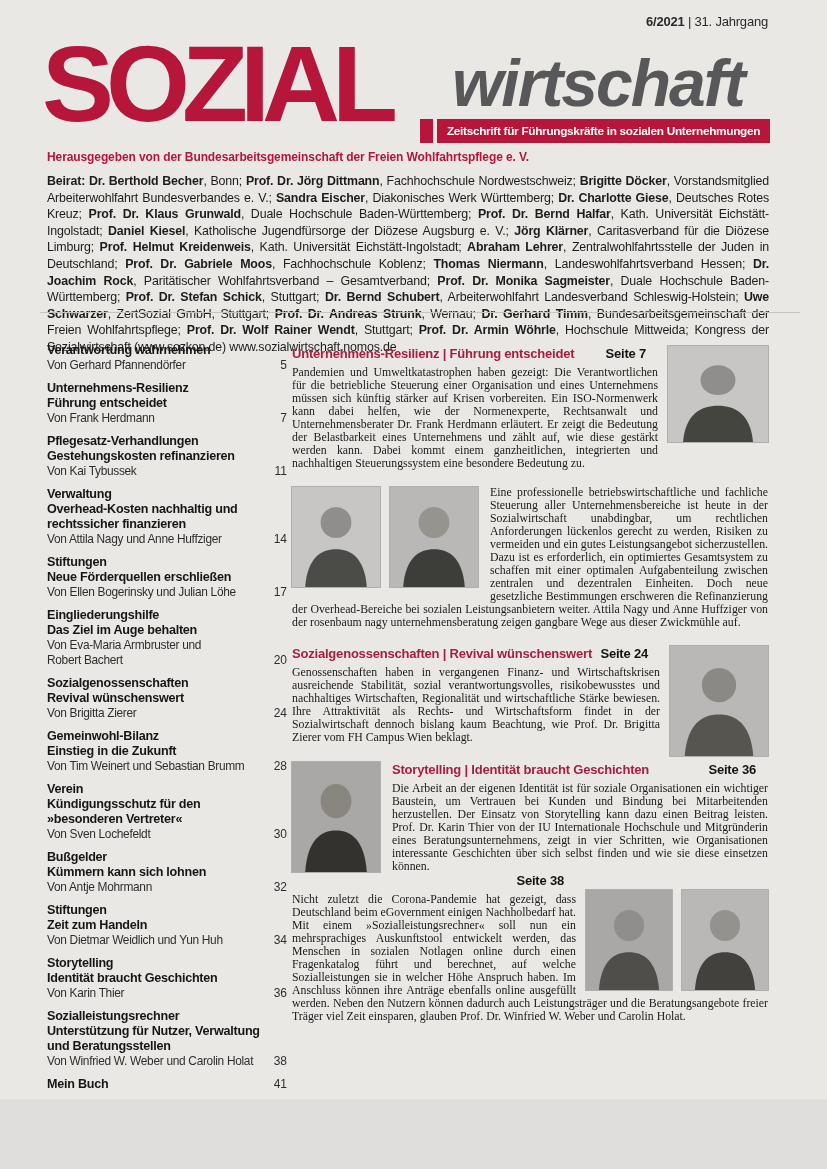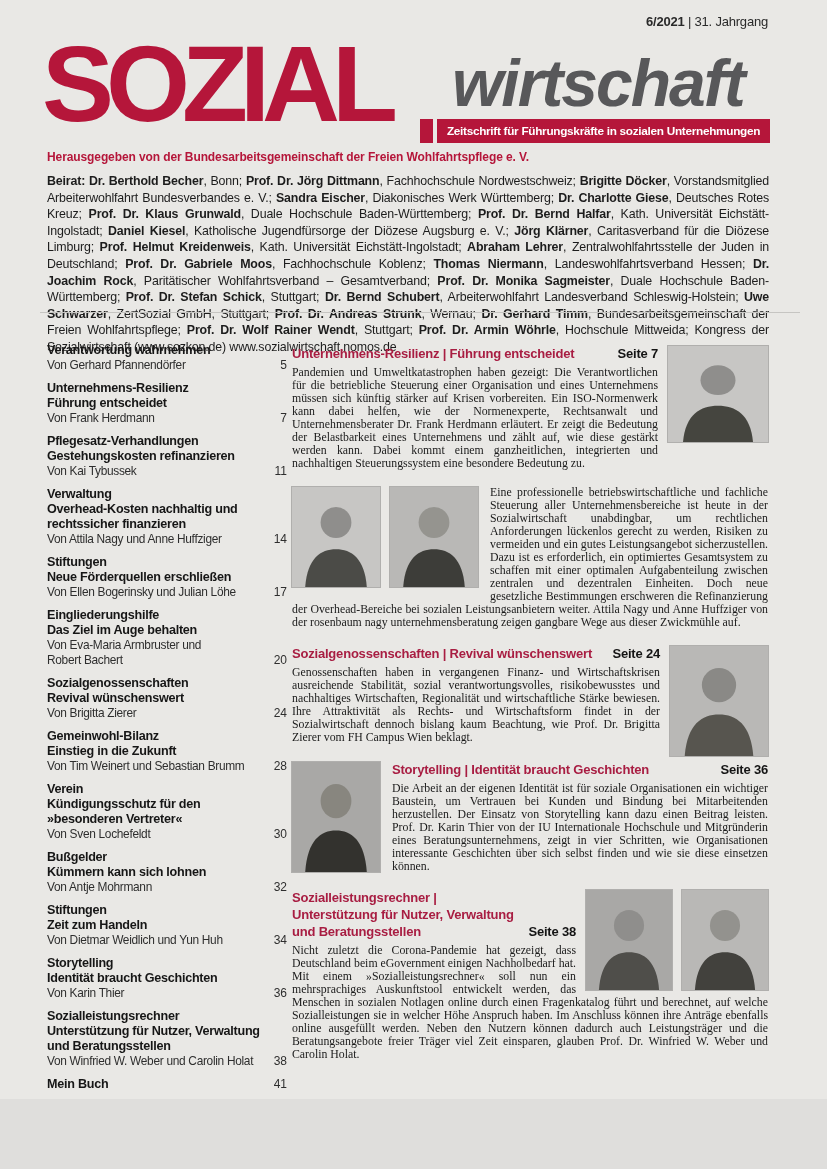--- a/index.html
+++ b/index.html
@@ -29,21 +29,21 @@
   .toc-row{display:flex;justify-content:space-between;align-items:baseline;}
   .toc-title{font-weight:700;white-space:nowrap;letter-spacing:-0.25px;}
   .toc-author{font-weight:400;color:#2e2e2e;white-space:nowrap;font-size:11.9px;letter-spacing:-0.3px;}
   .toc-page{font-weight:400;color:#2e2e2e;font-size:12px;margin-left:4px;}
 
   
   .main-col{position:absolute;left:292px;top:345px;width:476px;}
   .article{clear:both;margin-bottom:16px;}
   .art-head{display:flow-root;position:relative;font-size:13px;font-weight:700;color:#a81d42;
             line-height:17px;margin-bottom:4px;padding-right:56px;letter-spacing:-0.2px;}
-  .art-head .seite{position:absolute;right:0;bottom:0;color:#141414;}
+  .art-head .seite{position:absolute;right:12px;bottom:0;color:#141414;}
   .art-body{font-family:"Liberation Serif",serif;font-size:11.8px;line-height:13px;text-align:justify;color:#1a1a1a;}
 
   .art-photo-r{float:right;margin:1px 0 5px 10px;}
   .art-photo-l{float:left;margin:1px 12px 5px 0;}
   .photo{display:inline-block;vertical-align:top;background:#c9c8c6;outline:1px solid #b0afad;overflow:hidden;}
   .photo svg{display:block;width:100%;height:100%;}
   .photo + .photo{margin-left:10px;}
   .ph-a1{width:100px;height:96px;}
   .ph-a2{width:88px;height:100px;}
   .ph-a3{width:98px;height:110px;}
@@ -331,21 +331,20 @@
             </svg>
         </span><span class="photo ph-a5 v2">
           <svg viewBox="0 0 80 90" preserveAspectRatio="none">
               <rect class="bg" width="80" height="90" fill="#c7c6c4"></rect>
               <circle cx="40" cy="32" r="14" fill="#93928e"></circle>
               <path d="M12 90 C14 64 26 56 40 56 C54 56 66 64 68 90 Z" fill="#42413d"></path>
             </svg>
         </span>
       </span>
       <div class="art-head">
-        <span>Sozialleistungsrechner | Unterstützung für Nutzer, Verwaltung und Beratungsstellen</span>
         <span class="seite">Seite 38</span>
       </div>
       <div class="art-body">Nicht zuletzt die Corona-Pandemie hat gezeigt, dass Deutschland beim eGovernment einigen Nachholbedarf hat. Mit einem »Sozialleistungsrechner« soll nun ein mehrsprachiges Auskunftstool entwickelt werden, das Menschen in sozialen Notlagen online durch einen Fragenkatalog führt und berechnet, auf welche Sozialleistungen sie in welcher Höhe Anspruch haben. Im Anschluss können ihre Anträge ebenfalls online ausgefüllt werden. Neben den Nutzern können dadurch auch Leistungsträger und die Beratungsangebote freier Träger viel Zeit einsparen, glauben Prof. Dr. Winfried W. Weber und Carolin Holat.</div>
     </div>
 
   </div>
 
   <div class="footer-brand">
     <span class="sz">SOZIAL</span><span class="wi">wirtschaft</span><span class="iss">6/2021</span>
   </div>

